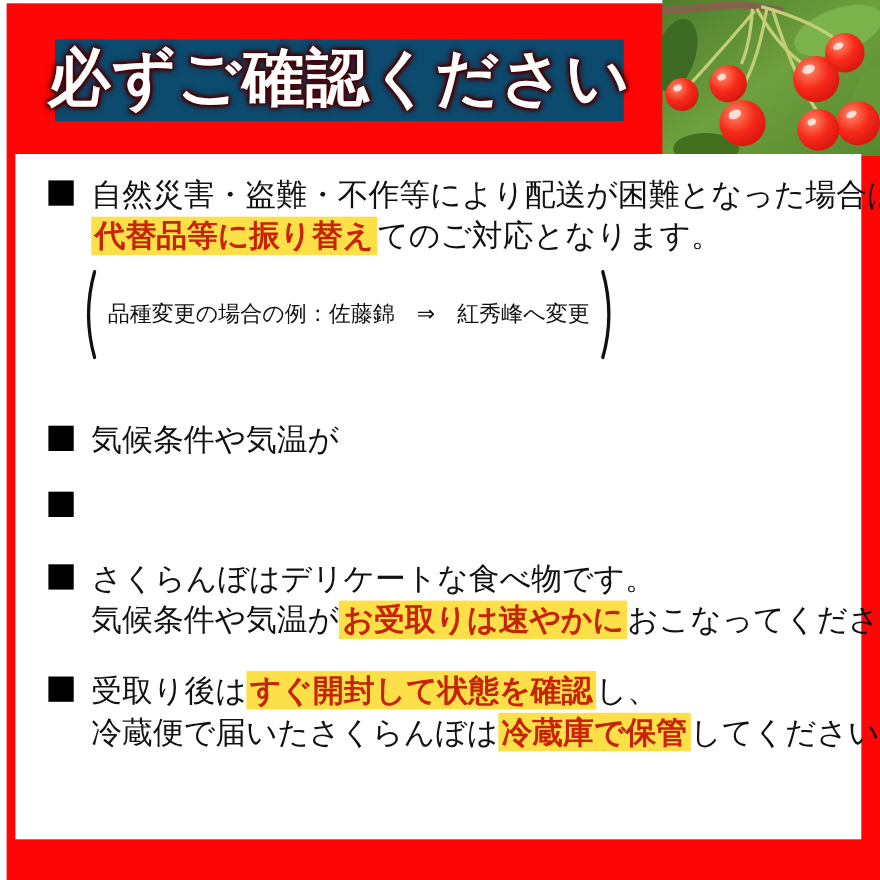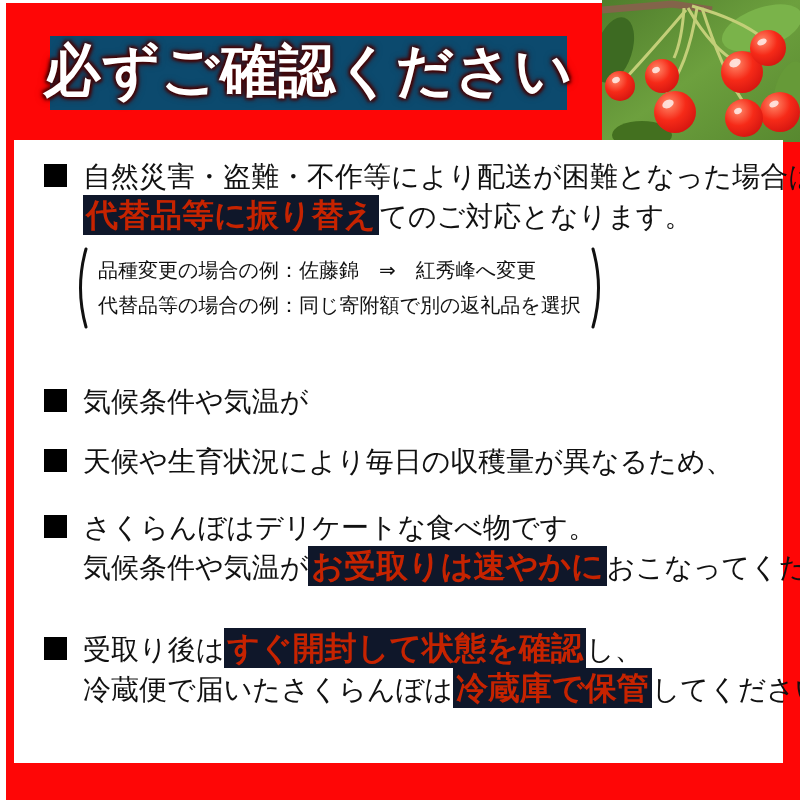--- a/index.html
+++ b/index.html
@@ -45,35 +45,35 @@
   .line{
     font-size:28px;line-height:38px;color:#111111;
     white-space:nowrap;letter-spacing:0px;font-weight:500;
   }
   .bullet{
     display:inline-block;width:23px;height:23px;background:#000000;
     margin-right:16px;vertical-align:-1px;
   }
   .indent{padding-left:39px;}
   .hl{
-    background:#0f172a;color:#c62300;font-weight:bold;
-    font-size:32px;padding:2px 3px;
+    background:#fde047;color:#c62300;font-weight:bold;
+    font-size:28px;padding:2px 3px;
   }
   .note{
     display:flex;align-items:center;margin:10px 0 0 28px;
   }
   .note-lines{margin:0 10px;}
   .note-line{
     font-size:20px;line-height:35px;color:#111111;white-space:nowrap;font-weight:500;
   }
   .paren{flex:0 0 auto;}
   .mt36{margin-top:53px;}
   .mt24{margin-top:22px;}
   .mt30{margin-top:28px;}
-  .mt32{margin-top:42px;}
+  .mt32{margin-top:26px;}
 </style>
 </head>
 <body>
 
 <div class="frame">
   <div class="edge-left"></div>
   <div class="edge-top"></div>
 
   <div class="banner-box">
     <div class="banner-title">必ずご確認ください</div>
@@ -132,33 +132,32 @@
       <div class="line"><span class="bullet"></span><span>自然災害・盗難・不作等により配送が困難となった場合は、</span></div>
       <div class="line indent"><span class="hl">代替品等に振り替え</span><span>てのご対応となります。</span></div>
     </div>
 
     <div class="note">
       <svg class="paren" width="16" height="84" viewBox="0 0 16 84">
         <path d="M14,3 Q3,42 14,81" stroke="#111" stroke-width="3" fill="none" stroke-linecap="round"></path>
       </svg>
       <div class="note-lines">
         <div class="note-line">品種変更の場合の例：佐藤錦　⇒　紅秀峰へ変更</div>
-        <div class="note-line">代替品等の場合の例：同じ寄附額で別の返礼品を選択</div>
       </div>
       <svg class="paren" width="16" height="84" viewBox="0 0 16 84">
         <path d="M2,3 Q13,42 2,81" stroke="#111" stroke-width="3" fill="none" stroke-linecap="round"></path>
       </svg>
     </div>
 
     <div class="sec mt36">
       <div class="line"><span class="bullet"></span><span>気候条件や気温が</span></div>
     </div>
 
     <div class="sec mt24">
-      <div class="line"><span class="bullet"></span><span>天候や生育状況により毎日の収穫量が異なるため、</span></div>
+      <div class="line"><span class="bullet"></span></div>
     </div>
 
     <div class="sec mt30">
       <div class="line"><span class="bullet"></span><span>さくらんぼはデリケートな食べ物です。</span></div>
       <div class="line indent"><span>気候条件や気温が</span><span class="hl">お受取りは速やかに</span><span>おこなってください。</span></div>
     </div>
 
     <div class="sec mt32">
       <div class="line"><span class="bullet"></span><span>受取り後は</span><span class="hl">すぐ開封して状態を確認</span><span>し、</span></div>
       <div class="line indent"><span>冷蔵便で届いたさくらんぼは</span><span class="hl">冷蔵庫で保管</span><span>してください。</span></div>

